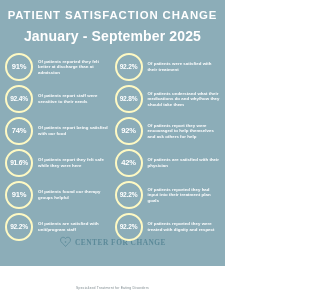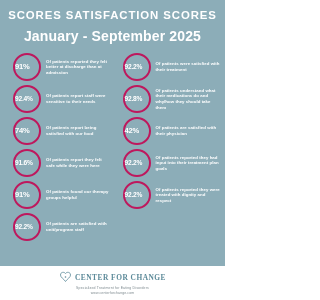--- a/index.html
+++ b/index.html
@@ -64,26 +64,25 @@
     align-items: center;
     height: 32px;
     box-sizing: border-box;
   }
   .ring {
     position: relative;
     width: 28px;
     height: 28px;
     flex: 0 0 28px;
     border-radius: 50%;
-    border: 2px solid #be185d;
-    box-sizing: border-box;
-    display: flex;
-    align-items: center;
-    justify-content: flex-start;
-    margin-left: 8px;
+    border: 2px solid #fef9c3;
+    box-sizing: border-box;
+    display: flex;
+    align-items: center;
+    justify-content: center;
   }
   .ring-value {
     color: #ffffff;
     font-size: 7.6px;
     font-weight: bold;
     letter-spacing: -0.2px;
     line-height: 1;
   }
   .ring-value.small { font-size: 6.6px; }
   .stat-text {
@@ -95,20 +94,21 @@
     letter-spacing: 0.05px;
   }
   .footer {
     flex: 0 0 auto;
     background: #ffffff;
     height: 34px;
     display: flex;
     flex-direction: column;
     align-items: center;
     justify-content: center;
+    gap: 35px;
   }
   .logo-row {
     display: flex;
     flex-direction: row;
     align-items: center;
     justify-content: center;
     gap: 3px;
   }
   .logo-mark {
     width: 13px;
@@ -136,21 +136,21 @@
     letter-spacing: 0.1px;
     margin-top: 1px;
   }
 </style>
 </head>
 <body>
 
 <div class="poster">
 
   <div class="header">
-    <div class="title">SCORES SATISFACTION SCORES</div>
+    <div class="title">PATIENT SATISFACTION CHANGE</div>
     <div class="subtitle">January - September 2025</div>
   </div>
 
   <div class="grid">
 
     <div class="col col-left">
 
       <div class="stat">
         <div class="ring">
           <span class="ring-value">91%</span>
@@ -204,20 +204,26 @@
         <div class="stat-text">Of patients were satisfied with their treatment</div>
       </div>
 
       <div class="stat">
         <div class="ring">
           <span class="ring-value small">92.8%</span>
         </div>
         <div class="stat-text">Of patients understand what their medications do and why/how they should take them</div>
       </div>
 
+      <div class="stat">
+        <div class="ring">
+          <span class="ring-value">92%</span>
+        </div>
+        <div class="stat-text">Of patients report they were encouraged to help themselves and ask others for help</div>
+      </div>
 
       <div class="stat">
         <div class="ring">
           <span class="ring-value">42%</span>
         </div>
         <div class="stat-text">Of patients are satisfied with their physician</div>
       </div>
 
       <div class="stat">
         <div class="ring">

